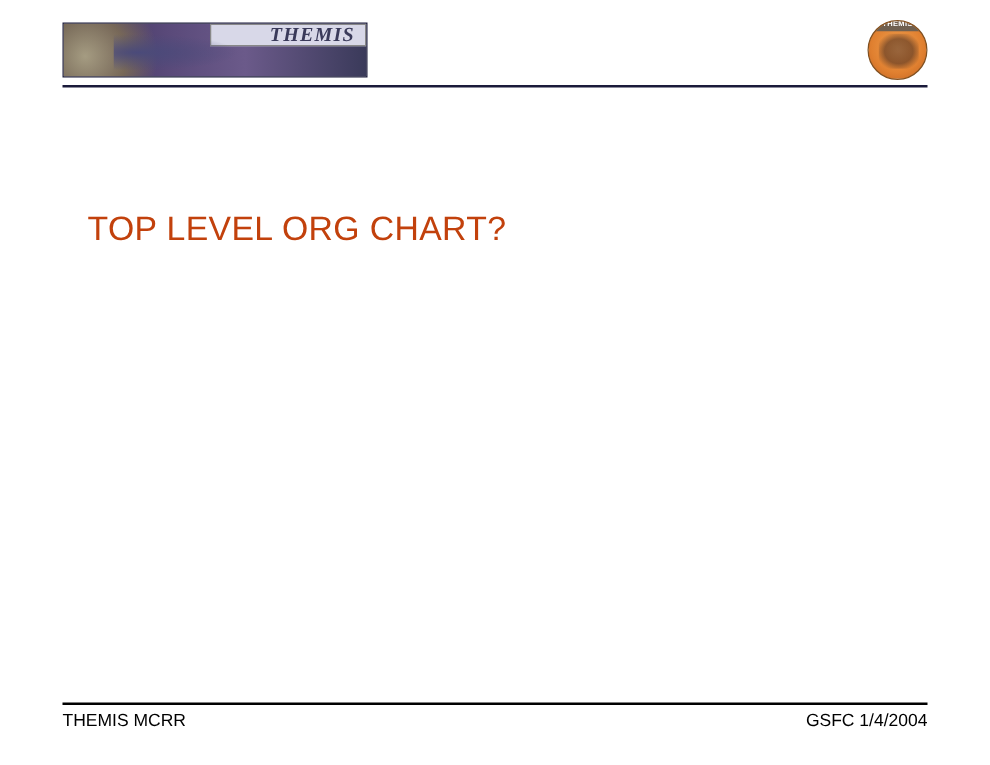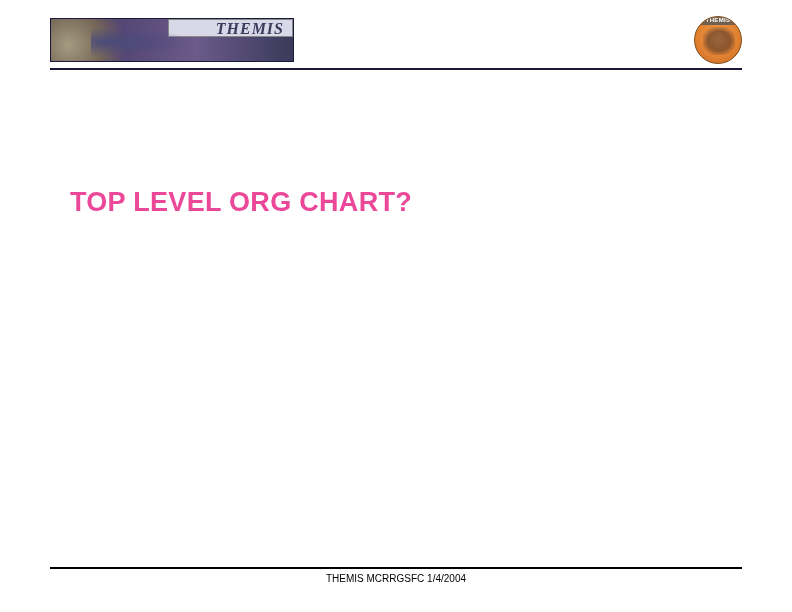--- a/index.html
+++ b/index.html
@@ -122,41 +122,40 @@
       border-bottom: 2.5px solid #1a1a3a;
     }
     .content {
       position: absolute;
       top: 168px;
       left: 70px;
       right: 70px;
     }
     .title {
       font-size: 27px;
-      font-weight: 700;
-      color: #ec4899;
+      font-weight: 400;
+      color: #c2410c;
       letter-spacing: 0.3px;
-      margin-top: 19px;
     }
     .footer {
       position: absolute;
       bottom: 28px;
       left: 50px;
       right: 50px;
     }
     .footer-rule {
       width: 100%;
       height: 0;
       border-top: 2px solid #000;
       margin-bottom: 4px;
     }
     .footer-row {
       display: flex;
-      justify-content: center;
-      font-size: 10px;
+      justify-content: space-between;
+      font-size: 14px;
       color: #000;
     }
   </style>
 </head>
 <body>
 
 <div class="slide">
   <div class="header">
     <div class="themis-logo">
       <div class="themis-ribbon">

